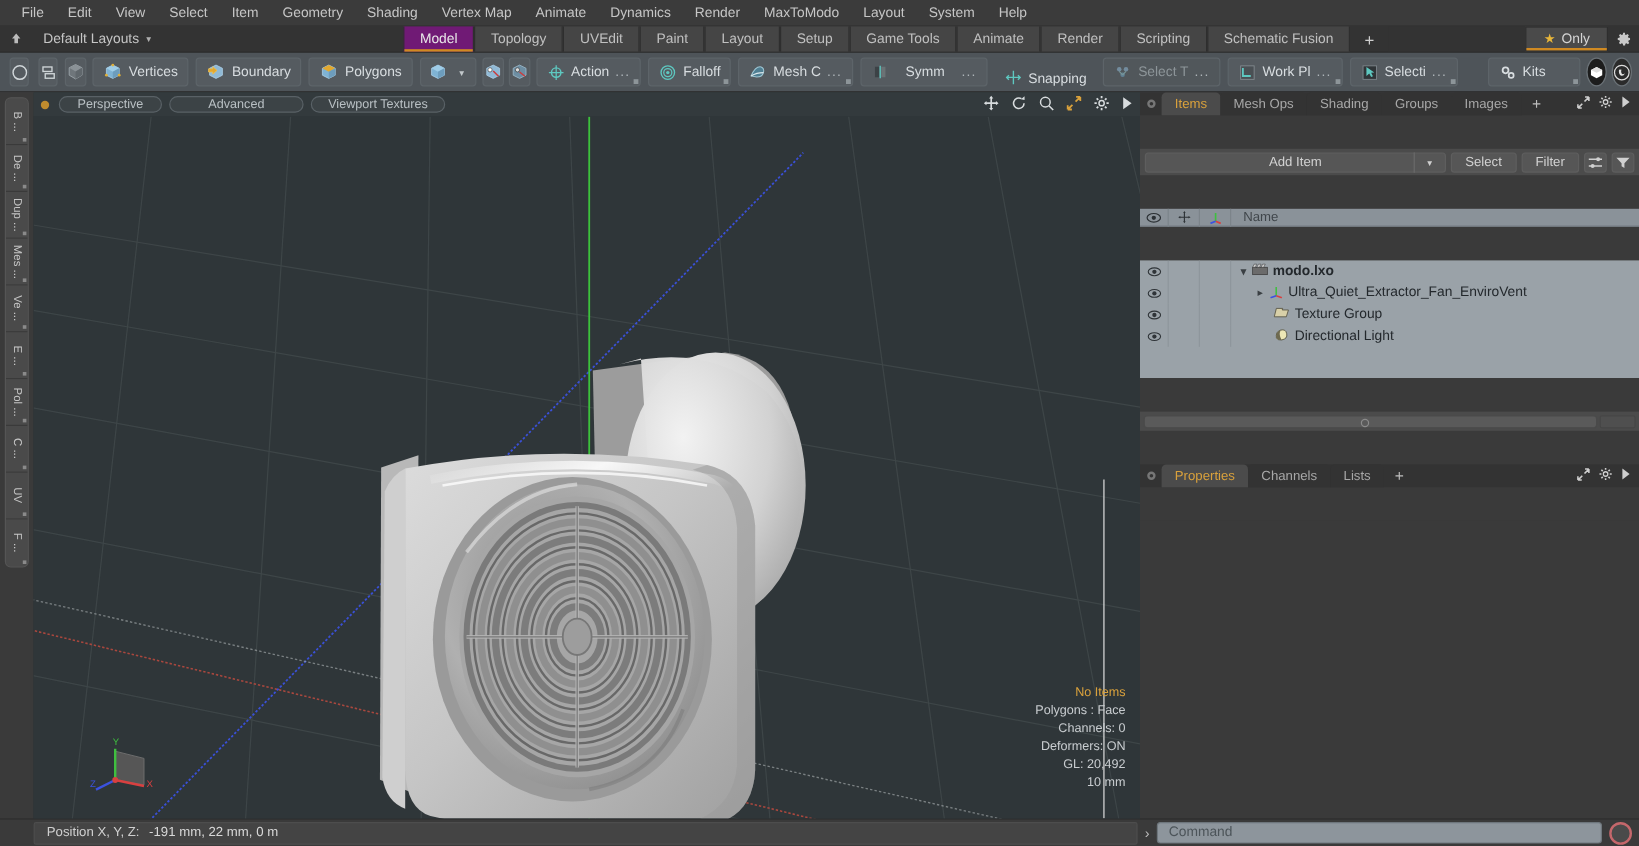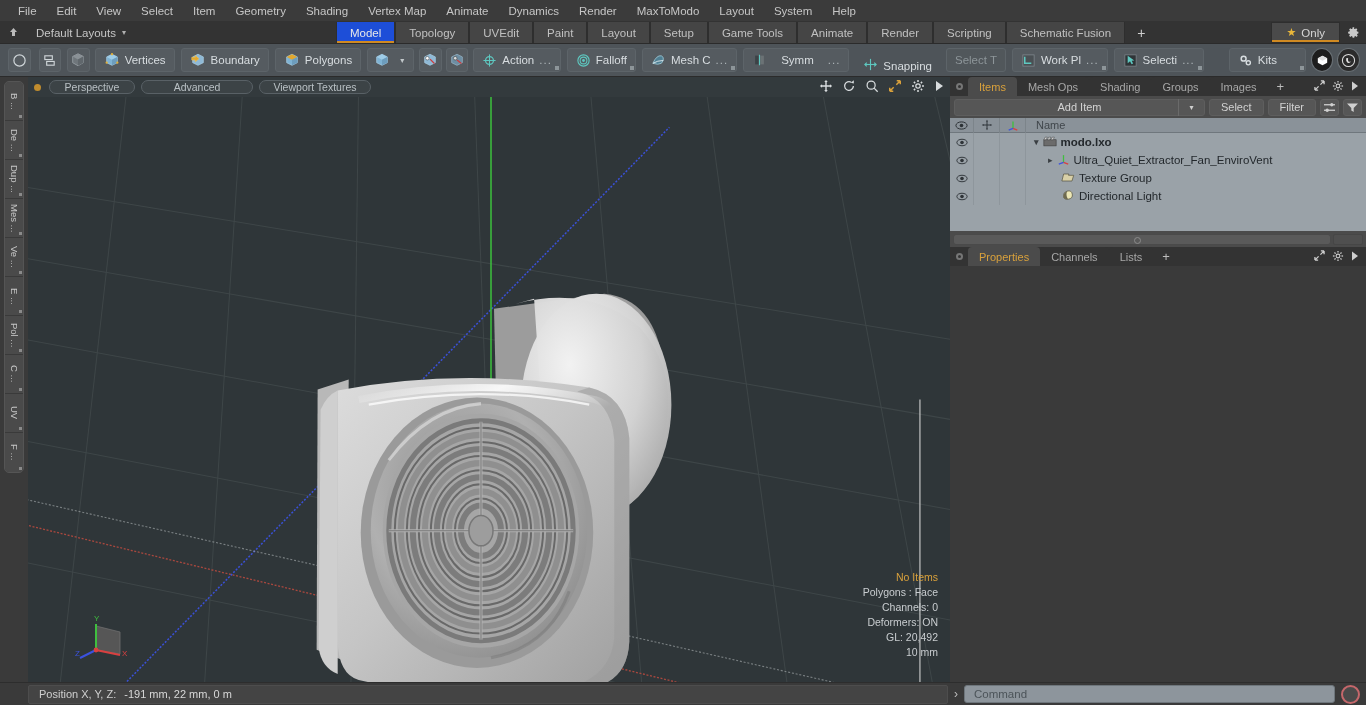--- a/index.html
+++ b/index.html
@@ -39,21 +39,21 @@
   }
   .lb-layouts .caret { margin-left: 6px; font-size: 8px; color:#b0b0b0; }
   .lb-spacer-left { flex: 0 0 200px; }
   .tabs { display: flex; align-items: stretch; }
   .ltab {
     padding: 0 13px; display: flex; align-items: center; justify-content: center;
     font-size: 11.5px; color: #c0c0c0; background: #454545;
     border-left: 1px solid #2e2e2e; border-right: 1px solid #2e2e2e;
     white-space: nowrap; position: relative;
   }
-  .ltab.active { background: #1d4ed8; color: #e8e8e8; }
+  .ltab.active { background: #701a75; color: #e8e8e8; }
   .ltab.active:after {
     content:""; position:absolute; left:0; right:0; bottom:0; height:2px; background:#d08a22;
   }
   .ltab-plus { padding: 0 12px; display:flex; align-items:center; color:#cfcfcf; font-size:14px; }
   .lb-fill { flex: 1 1 auto; background: #333; }
   .lb-only {
     display: flex; align-items: center; gap: 5px; padding: 0 14px; background: #4a4a4a;
     border: 1px solid #2e2e2e; position: relative; font-size: 11.5px; color: #d5d5d5;
   }
   .lb-only:after { content:""; position:absolute; left:0;right:0;bottom:0;height:2px;background:#d08a22; }
@@ -73,21 +73,21 @@
   .tb-btn {
     width: 24px; height: 22px; display: flex; align-items: center; justify-content: center;
     border-right: 1px solid #4b5155;
   }
   .tb-btn:last-child { border-right: none; }
   .tb-item {
     display: flex; align-items: center; gap: 5px; height: 24px; padding: 0 8px;
     border: 1px solid #5d6469; border-radius: 3px; background: #555b60; margin: 0 3px;
     font-size: 11.5px; color: #d8dde0; white-space: nowrap; position: relative;
   }
-  .tb-item.dim { color: #8d9599; background: #51575b; flex-direction: column; }
+  .tb-item.dim { color: #8d9599; background: #51575b; }
   .tb-item .dots { color:#aeb5b9; letter-spacing:1px; }
   .tb-item .corner {
     position:absolute; right:1px; bottom:1px; width:4px; height:4px; background:#8d9599;
   }
   .tb-single {
     width: 26px; height: 24px; display:flex; align-items:center; justify-content:center;
     border: 1px solid #5d6469; border-radius: 3px; background:#555b60; margin:0 2px;
   }
   .tb-caret { width: 14px; display:flex;align-items:center;justify-content:center; color:#c2c8cb; font-size:8px;}
   .cube { display:block; }
@@ -132,21 +132,21 @@
   }
   .vp-canvas { flex:1 1 auto; position:relative; overflow:hidden; background:#2f3639;}
   .vp-stats {
     position:absolute; right:12px; bottom:22px; text-align:right; font-size:10.5px;
     color:#c9cdd0; line-height:15px; z-index:4;
   }
   .vp-stats .noitems { color:#d9a13c; }
   .vp-axis { position:absolute; left:46px; bottom:14px; width:60px; height:58px; z-index:4; }
 
   
-  .rightcol { width: 416px; flex:0 0 416px; display:flex; flex-direction:column; background:#3a3a3a; }
+  .rightcol { width: 416px; flex:0 0 416px; display:flex; flex-direction:column; background:#3a3a3a;gap:28px; }
   .panel-tabbar {
     height: 19px; flex:0 0 19px; background:#333333; display:flex; align-items:stretch; position:relative;
   }
   .pt-dot { width:18px; display:flex;align-items:center;justify-content:center;}
   .pt-dot i { width:7px;height:7px;border-radius:50%;border:2px solid #767676; display:block;}
   .ptab {
     padding:0 11px; display:flex;align-items:center; font-size:11px; color:#a8a8a8;
     background:#333333; border-radius:4px 4px 0 0; white-space:nowrap;
   }
   .ptab.active { background:#4b4b4b; color:#d9a13c; }

